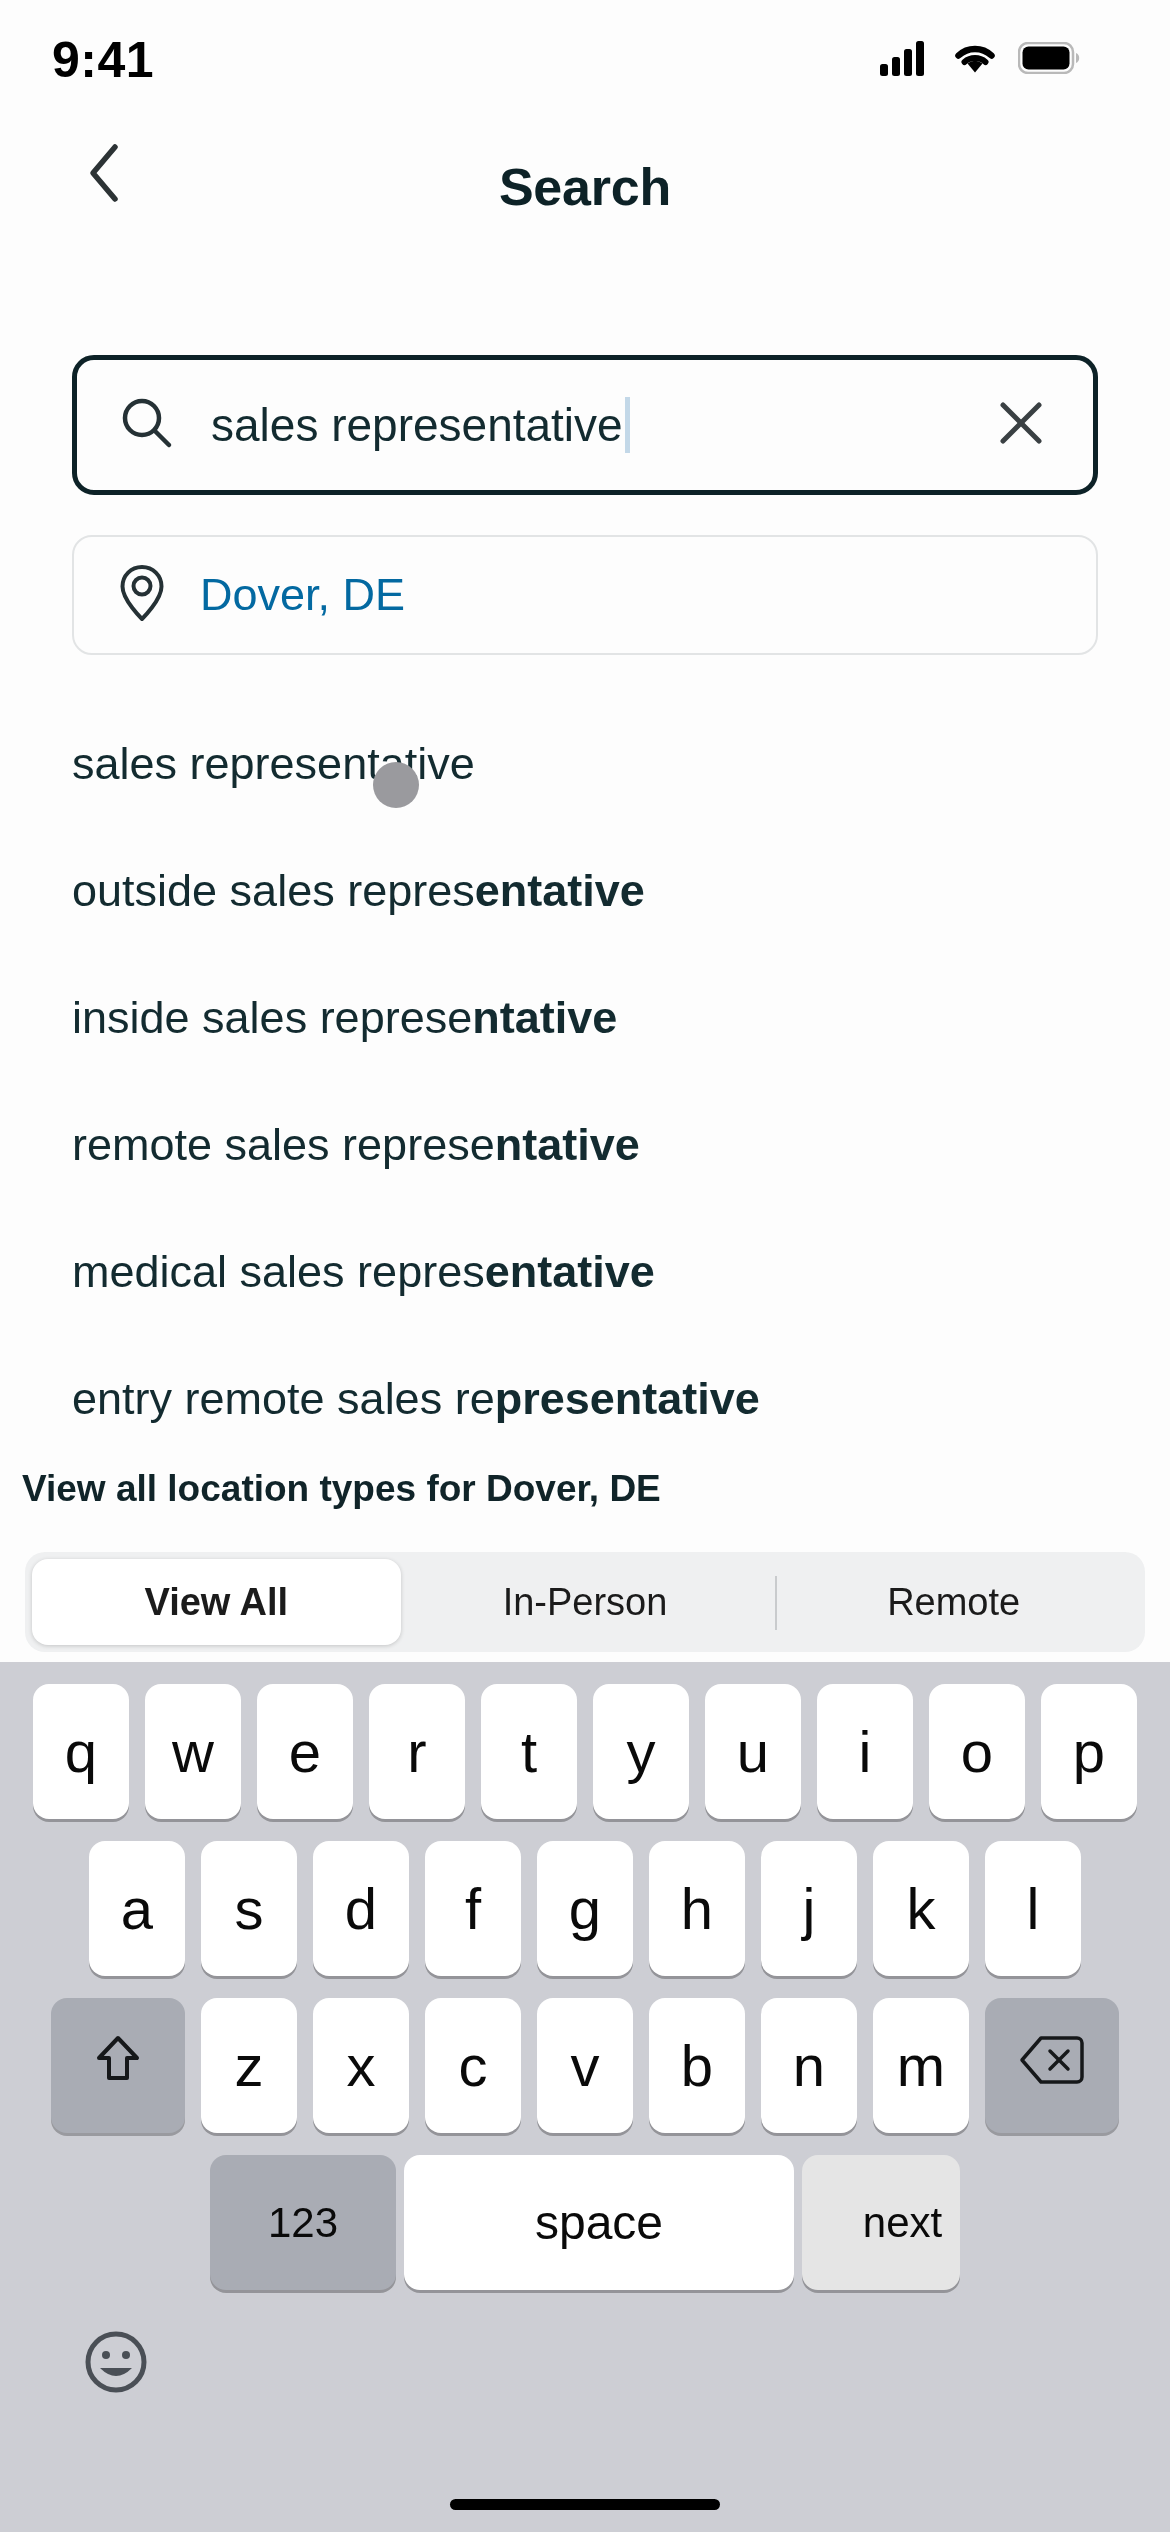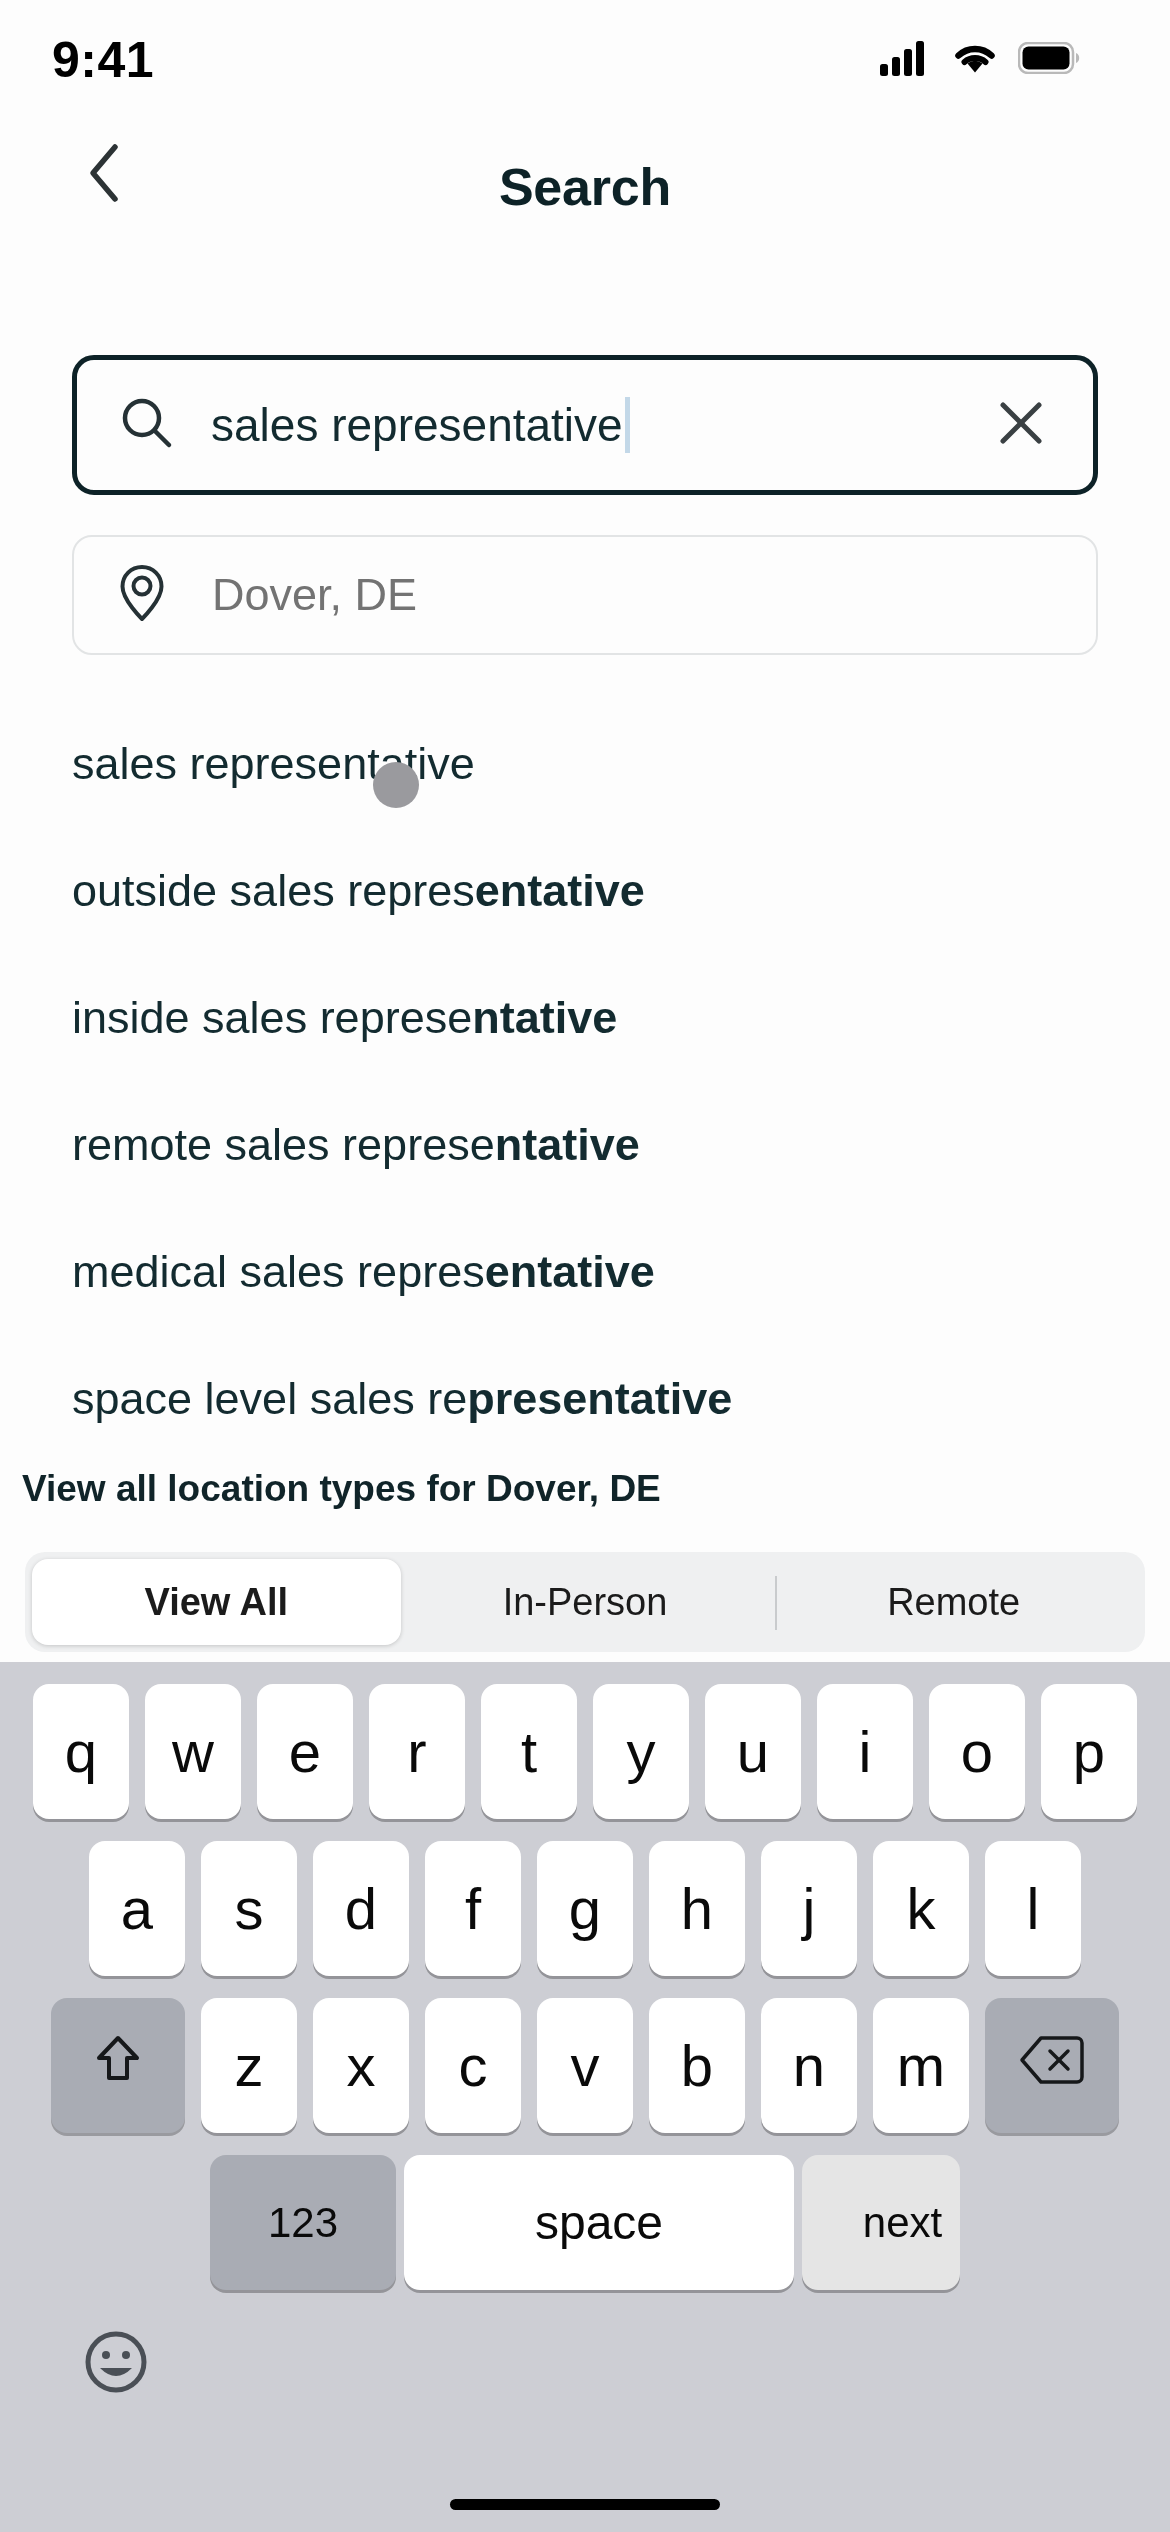--- a/index.html
+++ b/index.html
@@ -50,21 +50,21 @@
     background: #c3d8e8; margin-left: 2px; flex: 0 0 auto;
   }
   .clear-btn { width: 76px; height: 76px; display: flex; align-items: center; justify-content: center; cursor: pointer; }
 
   
   .location-field {
     position: absolute; left: 72px; top: 535px; width: 1026px; height: 120px;
     border: 2px solid #e2e4e5; border-radius: 20px; background: #fdfdfd;
     display: flex; align-items: center; padding: 0 40px;
   }
-  .location-value { font-size: 45px; color: #737373; margin-left: 42px; }
+  .location-value { font-size: 45px; color: #0369a1; margin-left: 30px; }
 
   
   .suggestions {
     position: absolute; left: 0; top: 700px; width: 1170px; height: 740px;
     overflow: hidden;
   }
   .sugg-item {
     height: 127px; display: flex; align-items: center;
     padding-left: 72px; font-size: 45px; color: #132b30; cursor: pointer;
   }
@@ -223,21 +223,21 @@
     </div>
     <div class="sugg-item">
       <span>remote sales represe</span>
         <span class="bold">ntative</span>
     </div>
     <div class="sugg-item">
       <span>medical sales repres</span>
         <span class="bold">entative</span>
     </div>
     <div class="sugg-item">
-      <span>space level sales re</span>
+      <span>entry remote sales re</span>
         <span class="bold">presentative</span>
     </div>
   </div>
 
   <div class="touch-dot"></div>
 
   <div class="section-head">View all location types for Dover, DE</div>
 
   <div class="segmented">
     <div class="seg active">View All</div>

